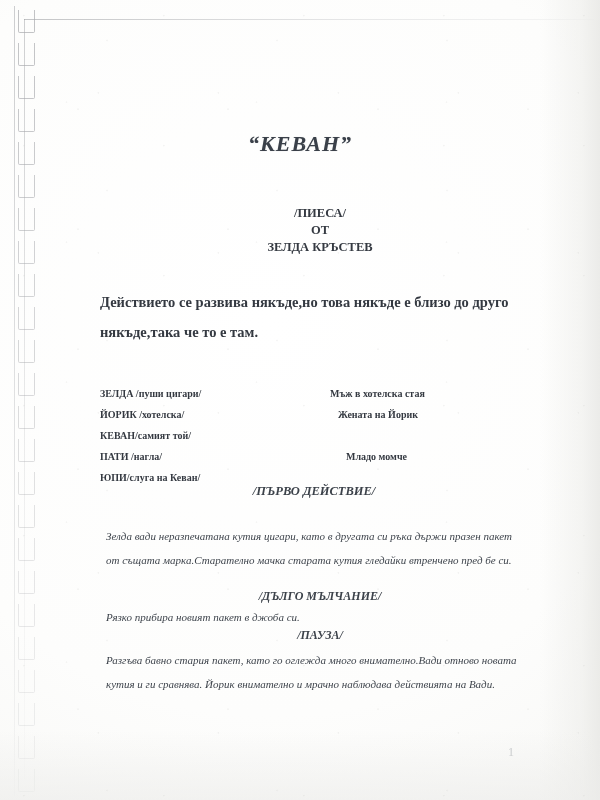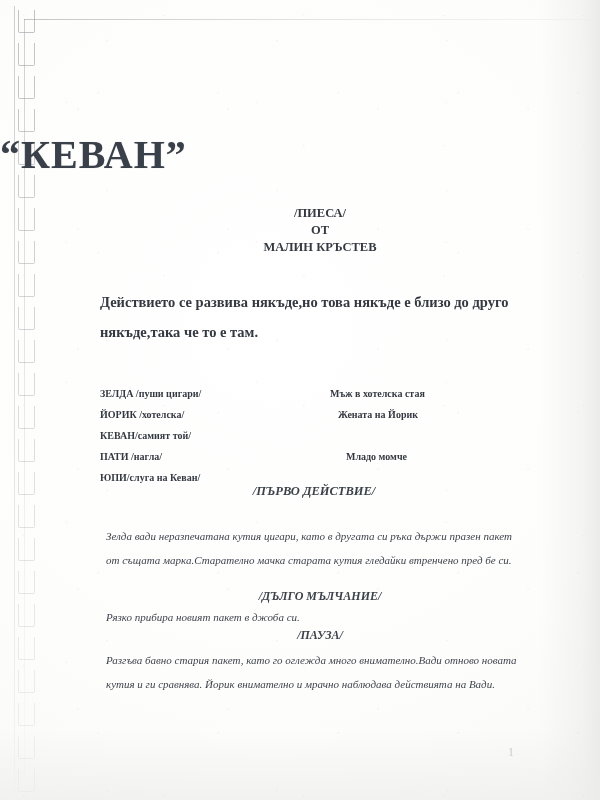--- a/index.html
+++ b/index.html
@@ -60,22 +60,24 @@
     border-top: none;
     border-radius: 0 0 2px 2px;
     background: transparent;
   }
 
   
   .title {
     position: absolute;
     left: 0; right: 0;
     top: 131px;
-    font-weight: bold;
-    font-size: 40px;
+    text-align: center;
+    font-weight: bold;
+    font-style: italic;
+    font-size: 22px;
     letter-spacing: 1px;
     color: #3a4049;
     text-shadow: 0 0 1px rgba(120,125,132,0.35);
   }
   .subtitle {
     position: absolute;
     left: 0; right: 0;
     top: 205px;
     text-align: center;
     padding-left: 40px;
@@ -209,21 +211,21 @@
       <div class="coil" style="top: 703px; opacity: 0.26;"></div>
       <div class="coil" style="top: 736px; opacity: 0.22;"></div>
       <div class="coil" style="top: 769px; opacity: 0.2;"></div>
     </div>
 
   <div class="title">“КЕВАН”</div>
 
   <div class="subtitle">
     <div>/ПИЕСА/</div>
     <div>ОТ</div>
-    <div>МАЛИН КРЪСТЕВ</div>
+    <div>ЗЕЛДА КРЪСТЕВ</div>
   </div>
 
   <div class="intro">Действието се развива някъде,но това някъде е близо до друго някъде,така че то е там.</div>
 
   <div class="cast" id="cast-list">
       <div class="cast-row">
         <span class="cast-left">ЗЕЛДА /пуши цигари/</span>
         <span class="cast-right" style="left: 230px;">Мъж в хотелска стая</span>
       </div>
       <div class="cast-row">

